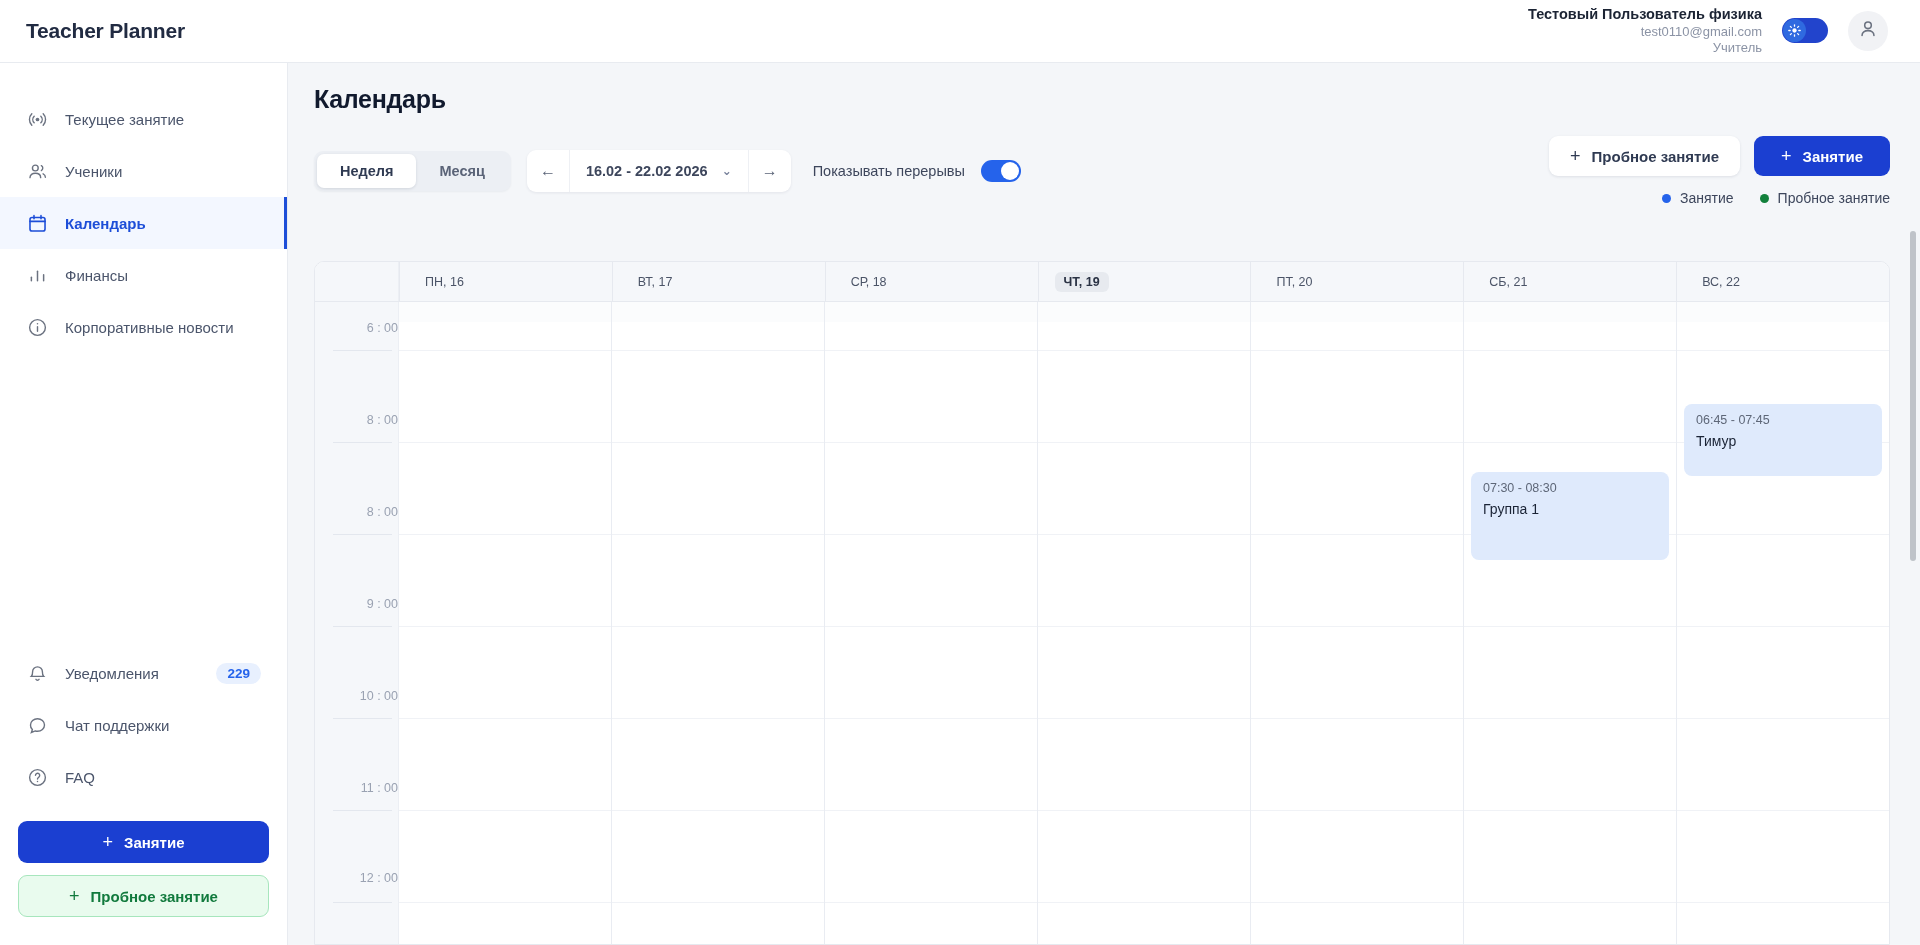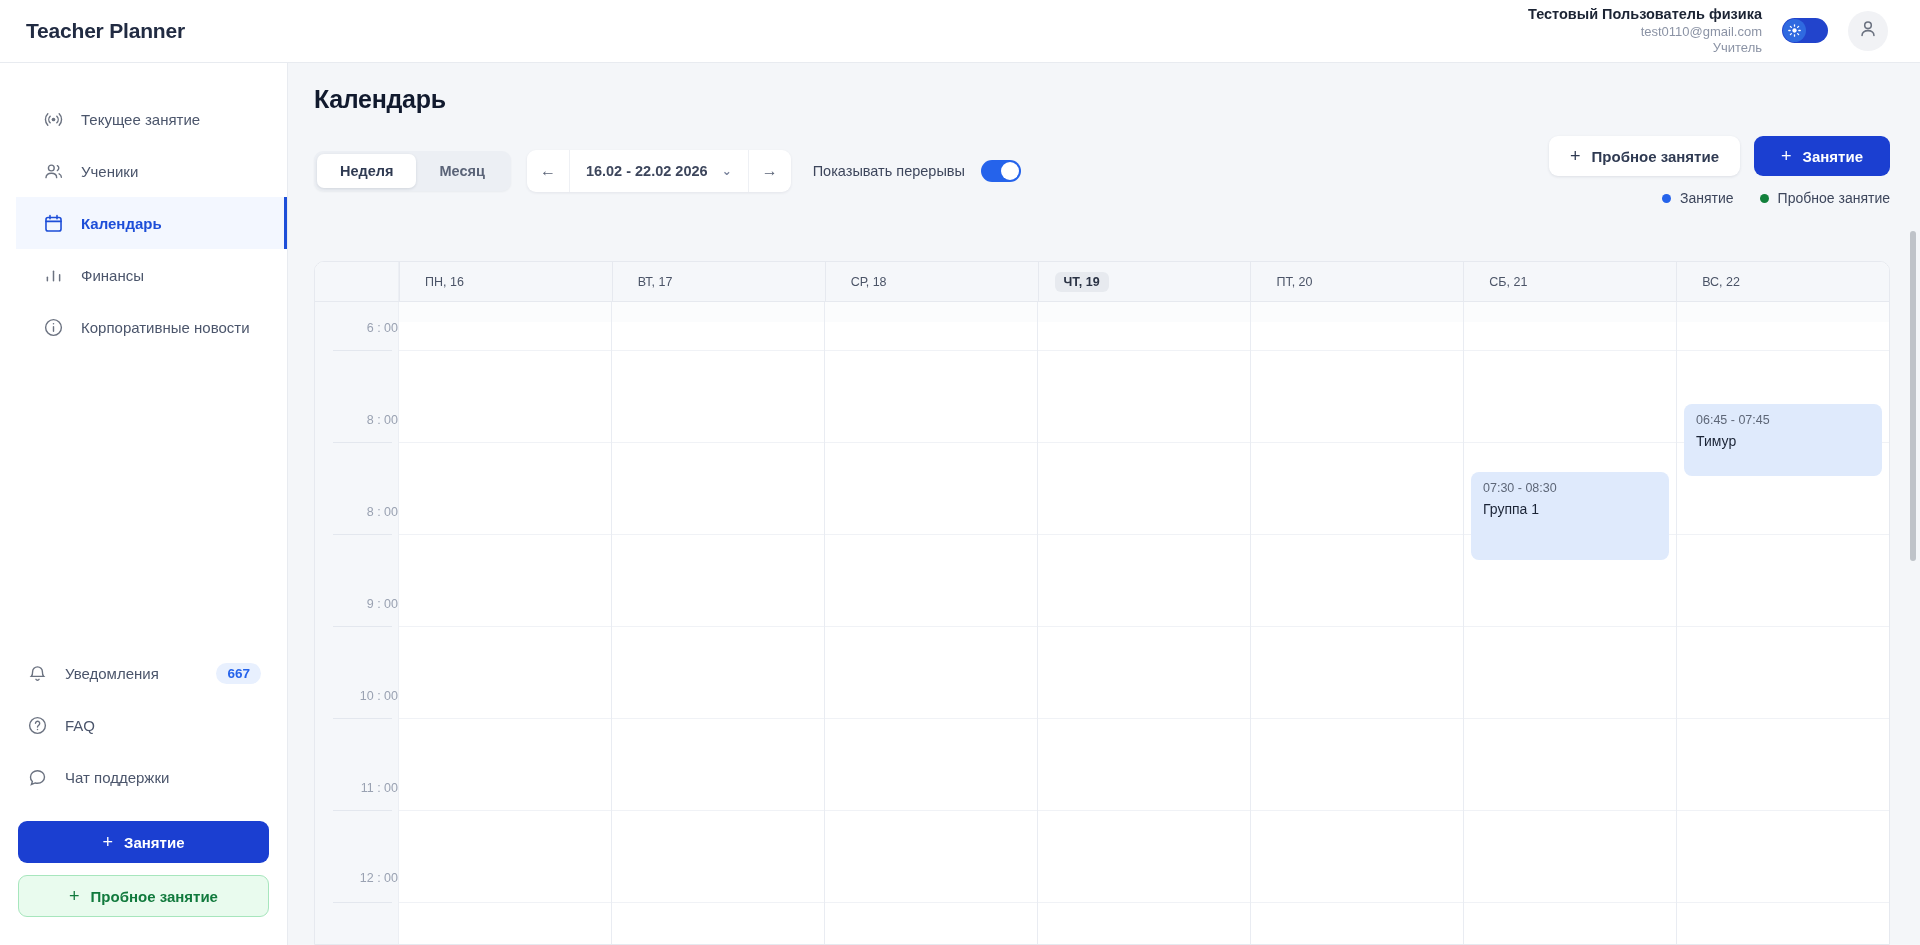--- a/index.html
+++ b/index.html
@@ -51,21 +51,21 @@
     cursor: pointer; flex: none;
   }
 
   
   .sidebar {
     position: absolute; top: 63px; left: 0; width: 288px; bottom: 0;
     background: #ffffff; border-right: 1px solid #e8ebf0;
     display: flex; flex-direction: column;
     z-index: 20;
   }
-  .nav-top { padding-top: 30px; padding-left: 16px; }
+  .nav-top { padding-top: 30px; }
   .nav-item {
     display: flex; align-items: center; gap: 17px;
     height: 52px; padding: 0 26px;
     font-size: 15px; color: #4b556b; font-weight: 500;
     cursor: pointer; position: relative;
   }
   .nav-item .nav-ico { width: 22px; height: 22px; flex: none; display:flex; align-items:center; justify-content:center; }
   .nav-item.active { background: #f3f7ff; color: #1d4ed8; font-weight: 600; }
   .nav-item.active::after {
     content: ""; position: absolute; right: 0; top: 0; bottom: 0;
@@ -308,41 +308,41 @@
 
   <div class="nav-bottom">
     <div class="nav-item">
       <span class="nav-ico">
         <svg width="21" height="21" viewBox="0 0 24 24" fill="none" stroke="#6b7280" stroke-width="1.6" stroke-linecap="round">
           <path d="M6.4 10a5.6 5.6 0 0111.2 0c0 4 1.4 5.3 1.4 5.3H5s1.4-1.3 1.4-5.3z"></path>
           <path d="M10.2 18.6a2 2 0 003.6 0"></path>
         </svg>
       </span>
       <span>Уведомления</span>
-      <span class="badge">667</span>
+      <span class="badge">229</span>
+    </div>
+
+    <div class="nav-item">
+      <span class="nav-ico">
+        <svg width="21" height="21" viewBox="0 0 24 24" fill="none" stroke="#6b7280" stroke-width="1.6" stroke-linecap="round">
+          <path d="M20 11.4c0 4-3.6 7.2-8 7.2a9.3 9.3 0 01-2.6-.36L5 20l1.1-3.3A6.9 6.9 0 014 11.4c0-4 3.6-7.2 8-7.2s8 3.2 8 7.2z"></path>
+        </svg>
+      </span>
+      <span>Чат поддержки</span>
     </div>
 
     <div class="nav-item">
       <span class="nav-ico">
         <svg width="21" height="21" viewBox="0 0 24 24" fill="none" stroke="#6b7280" stroke-width="1.6" stroke-linecap="round">
           <circle cx="12" cy="12" r="9"></circle>
           <path d="M9.7 9.4a2.4 2.4 0 114.2 1.7c-.8.8-1.9 1.2-1.9 2.6"></path>
           <circle cx="12" cy="16.6" r="0.85" fill="#6b7280" stroke="none"></circle>
         </svg>
       </span>
       <span>FAQ</span>
-    </div>
-
-    <div class="nav-item">
-      <span class="nav-ico">
-        <svg width="21" height="21" viewBox="0 0 24 24" fill="none" stroke="#6b7280" stroke-width="1.6" stroke-linecap="round">
-          <path d="M20 11.4c0 4-3.6 7.2-8 7.2a9.3 9.3 0 01-2.6-.36L5 20l1.1-3.3A6.9 6.9 0 014 11.4c0-4 3.6-7.2 8-7.2s8 3.2 8 7.2z"></path>
-        </svg>
-      </span>
-      <span>Чат поддержки</span>
     </div>
   </div>
 
   <div class="side-actions">
     <div class="btn btn-primary">
       <span class="plus">+</span>
       <span>Занятие</span>
     </div>
     <div class="btn btn-trial">
       <span class="plus">+</span>

